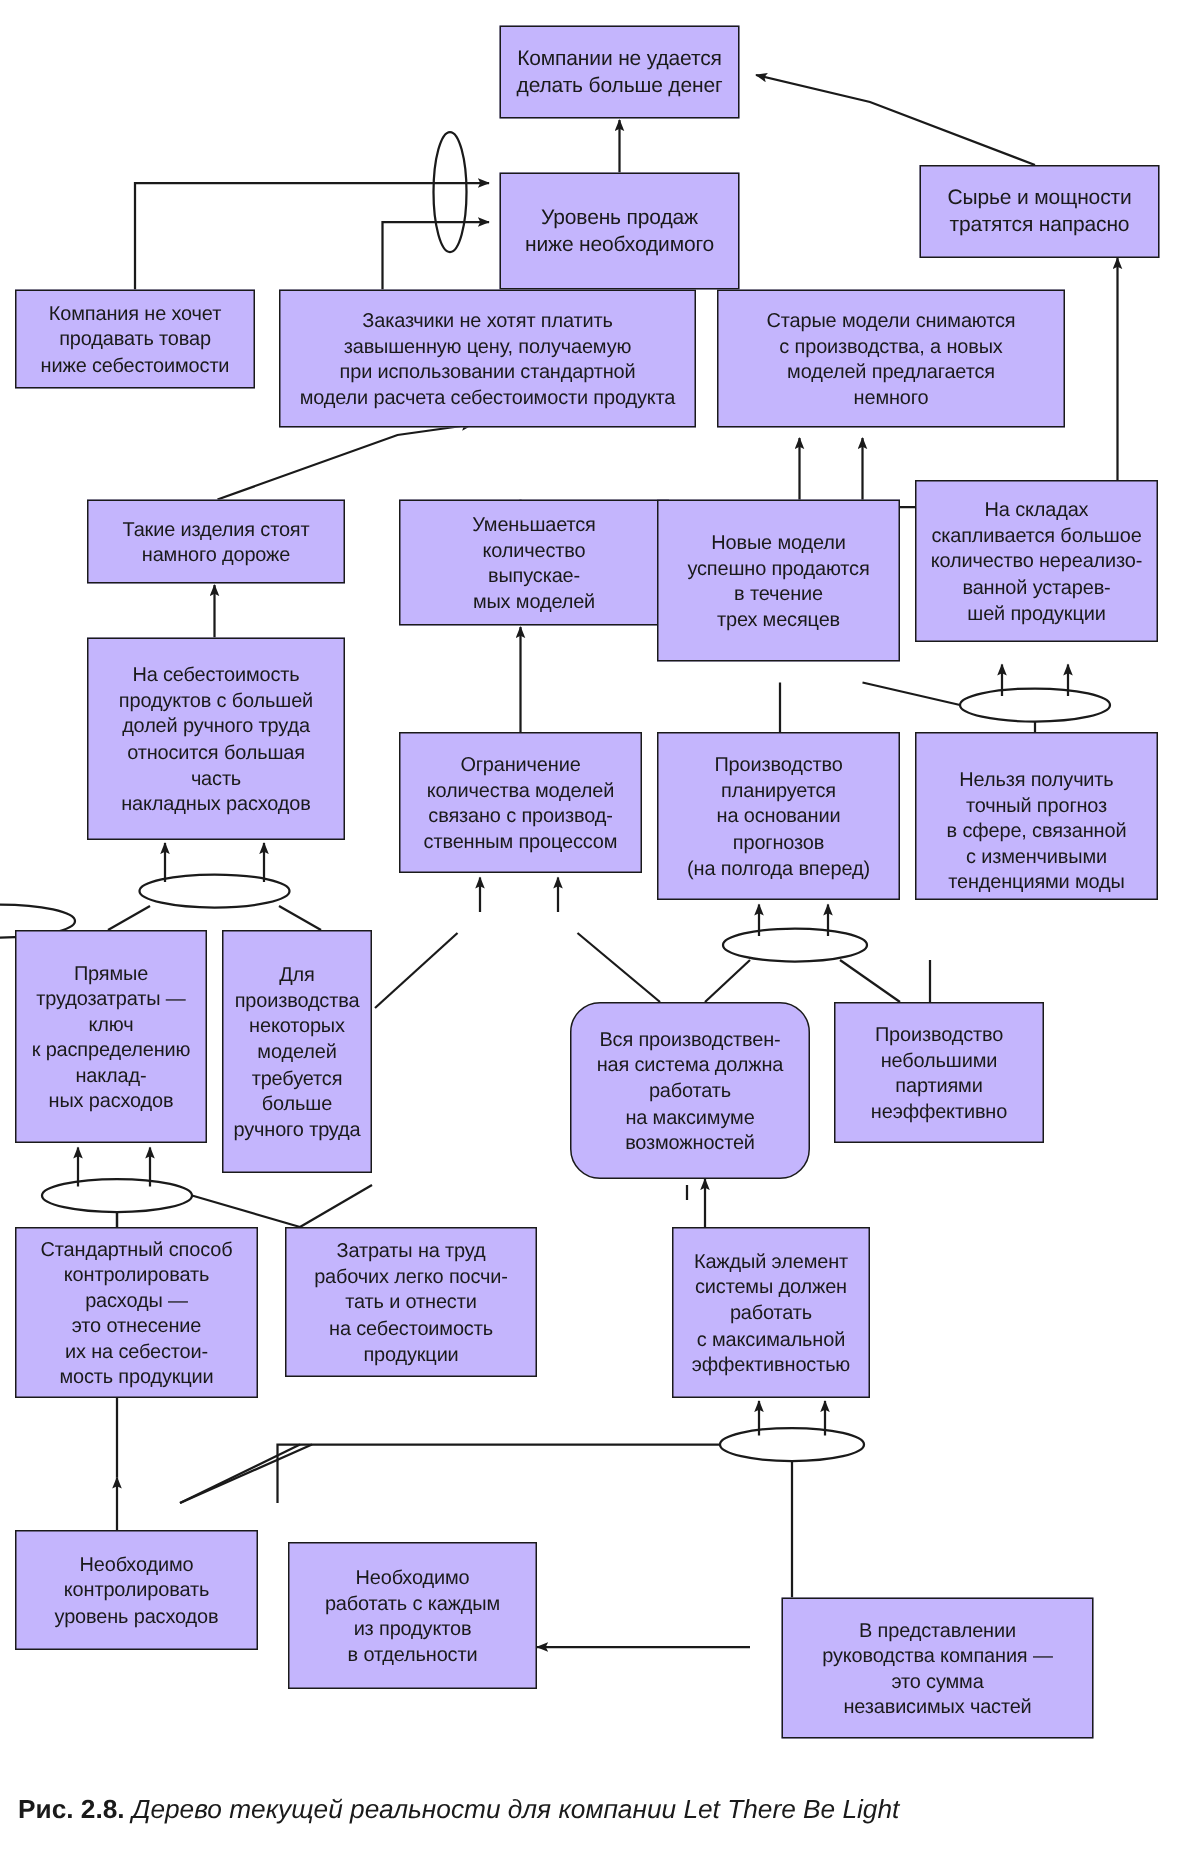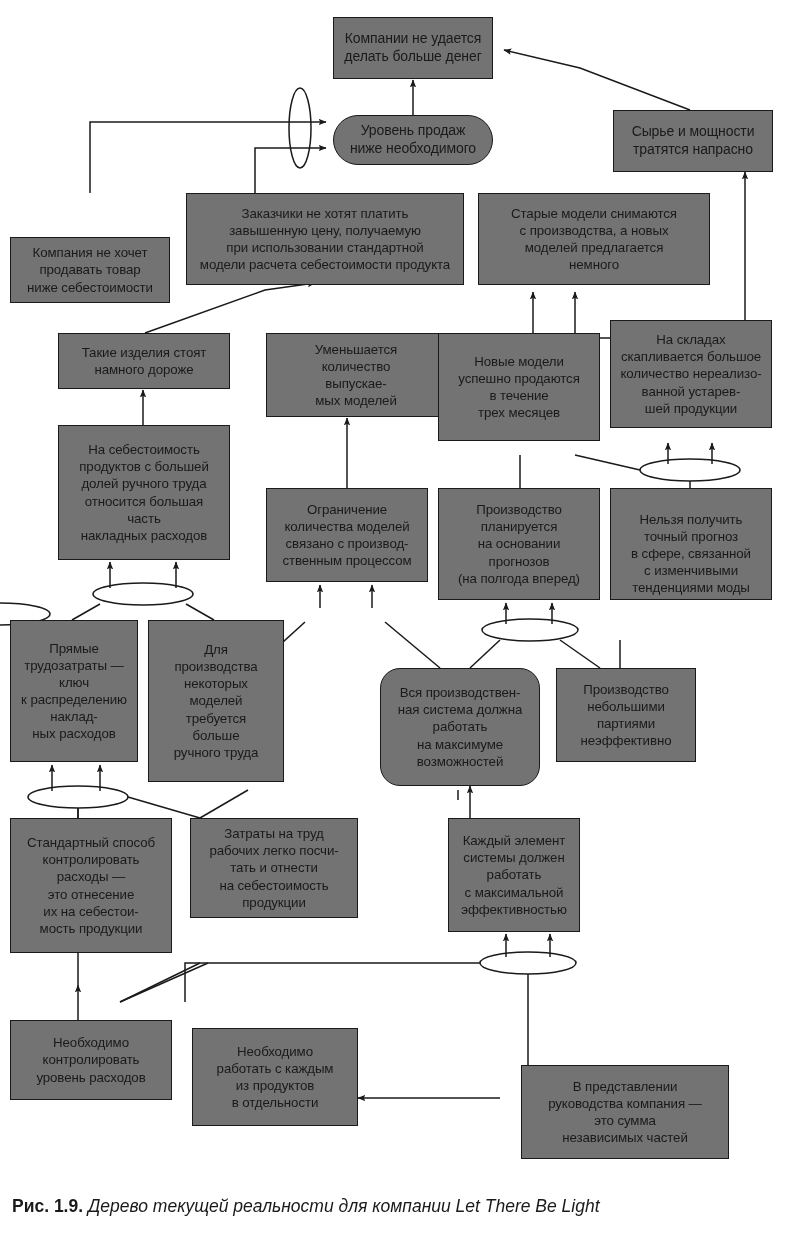--- a/index.html
+++ b/index.html
@@ -17,21 +17,21 @@
   #wires{
     position:absolute;
     left:0; top:0;
     width:790px; height:1241px;
     pointer-events:none;
   }
   .node{
     position:absolute;
     box-sizing:border-box;
     border:1.4px solid #1a1a1a;
-    background:#737373;
+    background:#c4b5fd;
     display:flex;
     align-items:center;
     justify-content:center;
     text-align:center;
     line-height:1.28;
     padding:3px 5px;
     z-index:3;
     letter-spacing:-0.1px;
   }
   .node span{display:block;width:100%;}
@@ -146,29 +146,29 @@
       <path d="M200,818 L248,790"></path>
 
       <path d="M620,668 L620,640"></path>
     </g>
   </svg>
 
   <div class="node fz14" style="left:333px; top:17px; width:160px; height:62px;">
     <span>Компании не удается<br>делать больше денег</span>
   </div>
 
-  <div class="node fz14" style="left:333px; top:115px; width:160px; height:50px;border-radius:27px;">
+  <div class="node fz14" style="left:333px; top:115px; width:160px; height:78px;">
     <span>Уровень продаж<br>ниже необходимого</span>
   </div>
 
   <div class="node fz14" style="left:613px; top:110px; width:160px; height:62px;">
     <span>Сырье и мощности<br>тратятся напрасно</span>
   </div>
 
-  <div class="node fz13" style="left:10px; top:193px; width:160px; height:66px;margin-top:44px;">
+  <div class="node fz13" style="left:10px; top:193px; width:160px; height:66px;">
     <span>Компания не хочет<br>продавать товар<br>ниже себестоимости</span>
   </div>
 
   <div class="node fz13" style="left:478px; top:193px; width:232px; height:92px;">
     <span>Старые модели снимаются<br>с производства, а новых<br>моделей предлагается<br>немного</span>
   </div>
 
   <div class="node fz13" style="left:186px; top:193px; width:278px; height:92px;">
     <span>Заказчики не хотят платить<br>завышенную цену, получаемую<br>при использовании стандартной<br>модели расчета себестоимости продукта</span>
   </div>
@@ -202,33 +202,33 @@
   </div>
 
   <div class="node fz13" style="left:610px; top:488px; width:162px; height:112px;align-items:flex-end;">
     <span>Нельзя получить<br>точный прогноз<br>в сфере, связанной<br>с изменчивыми<br>тенденциями моды</span>
   </div>
 
   <div class="node fz13" style="left:10px; top:620px; width:128px; height:142px;">
     <span>Прямые<br>трудозатраты —<br>ключ<br>к распределению<br>наклад-<br>ных расходов</span>
   </div>
 
-  <div class="node fz13" style="left:148px; top:620px; width:136px; height:162px;">
+  <div class="node fz13" style="left:148px; top:620px; width:100px; height:162px;">
     <span>Для<br>производства<br>некоторых<br>моделей<br>требуется<br>больше<br>ручного труда</span>
   </div>
 
   <div class="node fz13" style="left:380px; top:668px; width:160px; height:118px;border-radius:20px;">
     <span>Вся производствен-<br>ная система должна<br>работать<br>на максимуме<br>возможностей</span>
   </div>
 
   <div class="node fz13" style="left:556px; top:668px; width:140px; height:94px;">
     <span>Производство<br>небольшими<br>партиями<br>неэффективно</span>
   </div>
 
-  <div class="node fz13" style="left:10px; top:818px; width:162px; height:135px;">
+  <div class="node fz13" style="left:10px; top:818px; width:162px; height:114px;">
     <span>Стандартный способ<br>контролировать<br>расходы —<br>это отнесение<br>их на себестои-<br>мость продукции</span>
   </div>
 
   <div class="node fz13" style="left:190px; top:818px; width:168px; height:100px;">
     <span>Затраты на труд<br>рабочих легко посчи-<br>тать и отнести<br>на себестоимость<br>продукции</span>
   </div>
 
   <div class="node fz13" style="left:448px; top:818px; width:132px; height:114px;justify-content:flex-end;">
     <span>Каждый элемент<br>системы должен<br>работать<br>с максимальной<br>эффективностью</span>
   </div>
@@ -239,17 +239,17 @@
 
   <div class="node fz13" style="left:192px; top:1028px; width:166px; height:98px;">
     <span>Необходимо<br>работать с каждым<br>из продуктов<br>в отдельности</span>
   </div>
 
   <div class="node fz13" style="left:490px; top:1065px; width:208px; height:94px;margin-left:31px;">
     <span>В представлении<br>руководства компания —<br>это сумма<br>независимых частей</span>
   </div>
 
   <div class="caption">
-    <span class="cap-num">Рис. 1.9.</span>
+    <span class="cap-num">Рис. 2.8.</span>
     <span class="cap-txt">Дерево текущей реальности для компании Let There Be Light</span>
   </div>
 
 </div>
 
 </body></html>

